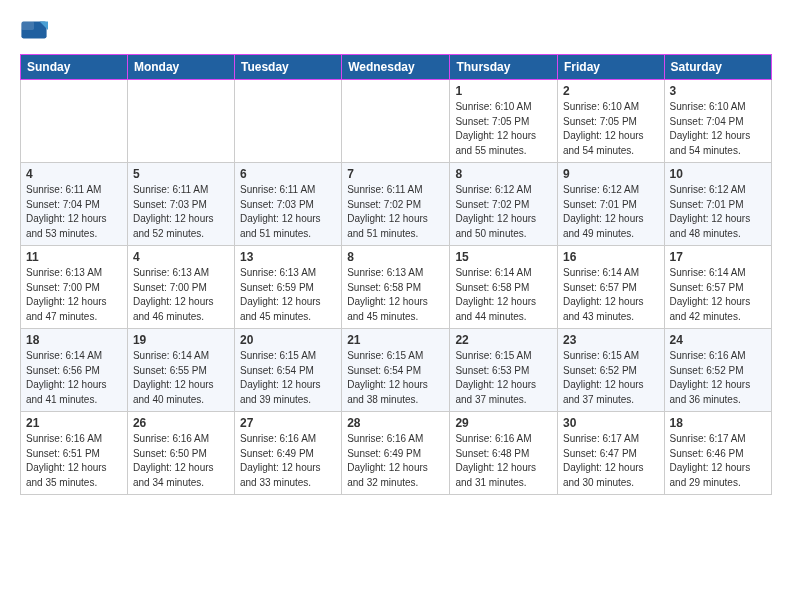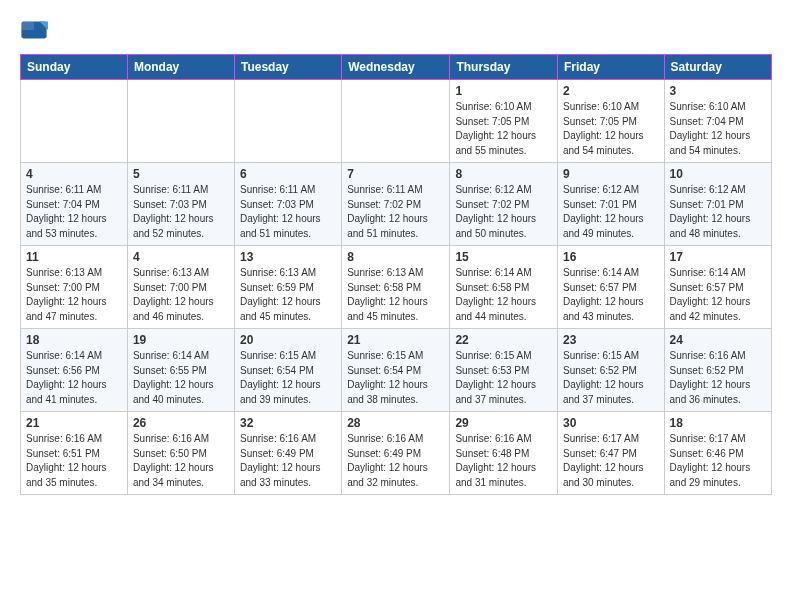--- a/index.html
+++ b/index.html
@@ -240,21 +240,21 @@
       <tr>
         <td>
           <span class="day-number">21</span>
           <div class="day-info">Sunrise: 6:16 AM<br>Sunset: 6:51 PM<br>Daylight: 12 hours<br>and 35 minutes.</div>
         </td>
         <td>
           <span class="day-number">26</span>
           <div class="day-info">Sunrise: 6:16 AM<br>Sunset: 6:50 PM<br>Daylight: 12 hours<br>and 34 minutes.</div>
         </td>
         <td>
-          <span class="day-number">32</span>
+          <span class="day-number">27</span>
           <div class="day-info">Sunrise: 6:16 AM<br>Sunset: 6:49 PM<br>Daylight: 12 hours<br>and 33 minutes.</div>
         </td>
         <td>
           <span class="day-number">28</span>
           <div class="day-info">Sunrise: 6:16 AM<br>Sunset: 6:49 PM<br>Daylight: 12 hours<br>and 32 minutes.</div>
         </td>
         <td>
           <span class="day-number">29</span>
           <div class="day-info">Sunrise: 6:16 AM<br>Sunset: 6:48 PM<br>Daylight: 12 hours<br>and 31 minutes.</div>
         </td>

